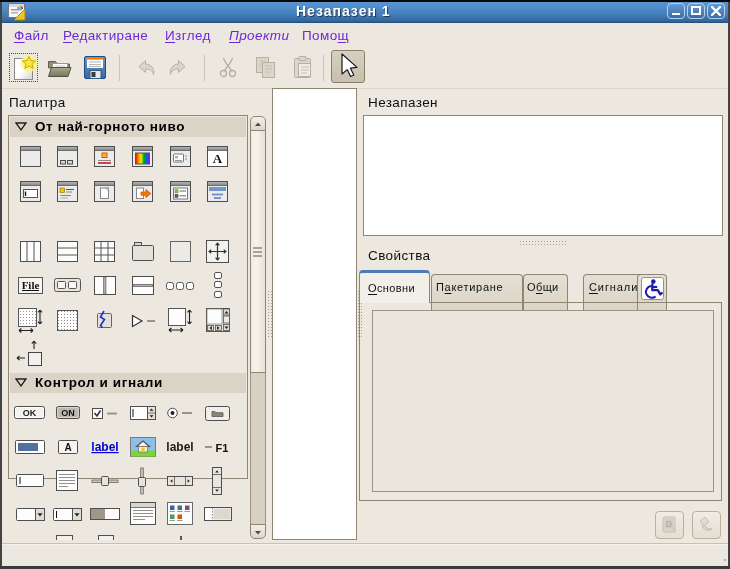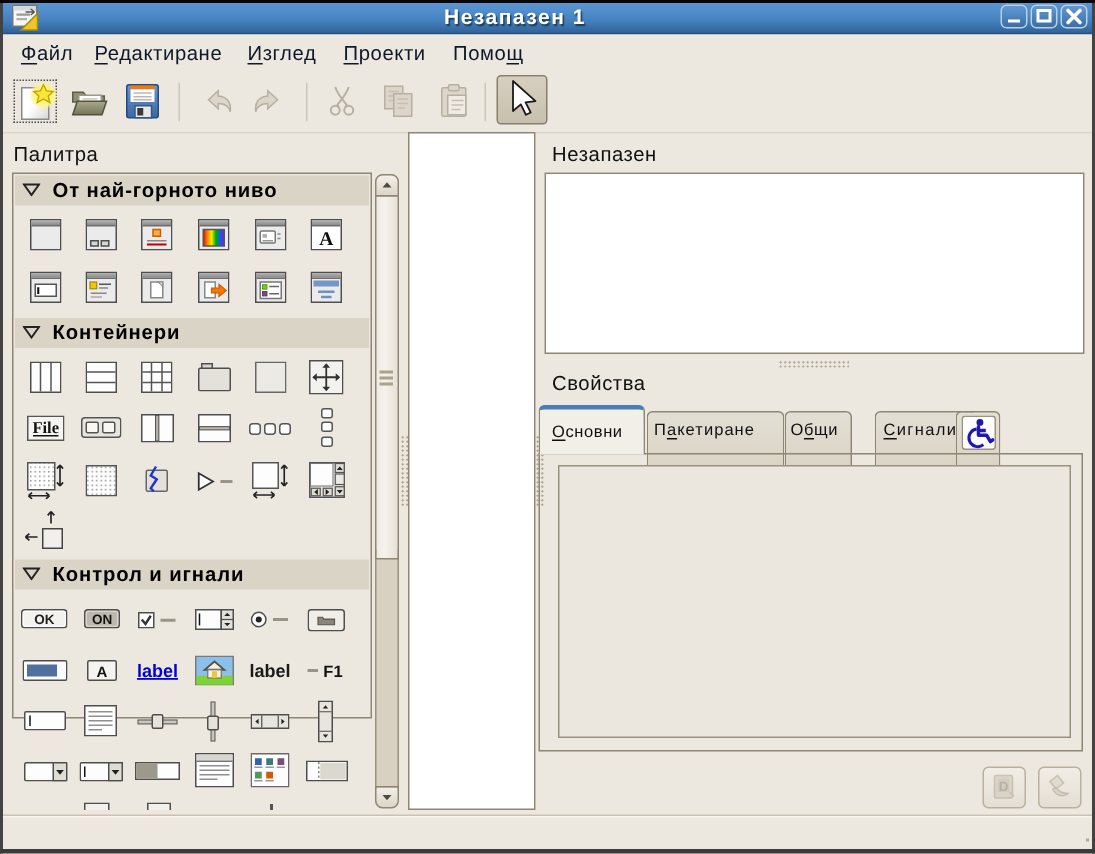--- a/index.html
+++ b/index.html
@@ -9,21 +9,21 @@
 
 #bl{left:0;top:2px;width:2px;height:567px;background:#434343;}
 #br{left:728px;top:2px;width:2px;height:567px;background:#434343;}
 #bb{left:0;top:566px;width:730px;height:3px;background:#3a3a3a;}
 
 #titlebar{left:0;top:0;width:730px;height:23px;background:linear-gradient(#5995d1,#5390cd 20%,#4380bd 60%,#33669c 95%,#2d5c8e);border-top:2px solid #070707;border-bottom:1px solid #26507f;box-sizing:border-box;}
 #title{left:296px;top:3px;color:#fff;font-weight:bold;font-size:14px;text-shadow:1px 1px 1px rgba(0,0,0,.55);letter-spacing:1px;}
 .tbtn{top:3px;width:18px;height:16px;border:1px solid #b8d0e8;border-radius:4px;background:linear-gradient(#639ad3,#3a6ea5);box-sizing:border-box;}
 .tbtn svg{position:absolute;left:0;top:0;}
 
-#menubar{left:2px;top:23px;width:726px;height:25px;background:#ece8e0;font-size:13.5px;letter-spacing:0.4px;color:#0f172a;}
+#menubar{left:2px;top:23px;width:726px;height:25px;background:#ece8e0;font-size:13.5px;letter-spacing:0.4px;color:#6d28d9;}
 .mi{position:absolute;top:5px;}
 
 #toolsep{left:2px;top:88px;width:726px;height:1px;background:#dcd6ca;}
 .sep{top:55px;width:1px;height:26px;background:#cdc6b8;}
 #ptrbtn{left:331px;top:50px;width:34px;height:33px;background:linear-gradient(#d6cfc0,#c8c0ae);border:1px solid #877f6a;border-radius:3px;box-sizing:border-box;}
 #newfocus{left:9px;top:53px;width:29px;height:29px;border:1px dotted #4b4b4b;box-sizing:border-box;}
 
 .caption{font-size:13.5px;letter-spacing:0.4px;color:#101010;}
 
 #palette{left:8px;top:115px;width:240px;height:364px;border:1px solid #8e8672;box-sizing:border-box;background:#ece8e0;}
@@ -86,21 +86,21 @@
       <rect x="3" y="9" width="7" height="1.5" fill="#b0b0b0"></rect>
       <path d="M6 17 L17 6 L17 17 Z" fill="#f0c52c" stroke="#a98908" stroke-width="1"></path>
       <path d="M9 5 L15 5 M15 5 L12.5 3 M15 5 L12.5 7" stroke="#555" stroke-width="1" fill="none"></path>
     </svg>
   </div>
 
   <div class="abs" id="menubar">
     <span class="mi" style="left:12px;"><u>Ф</u>айл</span>
     <span class="mi" style="left:61px;"><u>Р</u>едактиране</span>
     <span class="mi" style="left:163px;"><u>И</u>зглед</span>
-    <span class="mi" style="left:227px;"><u>П</u>роекти</span>
+    <span class="mi" style="left:227px;font-style:italic;"><u>П</u>роекти</span>
     <span class="mi" style="left:300px;">Помо<u>щ</u></span>
   </div>
 
   <div class="abs" id="ptrbtn"></div>
   <div class="abs" id="newfocus"></div>
   <div class="abs sep" style="left:119px;"></div>
   <div class="abs sep" style="left:204px;"></div>
   <div class="abs sep" style="left:323px;"></div>
   <div class="abs" id="tb-icons" style="left:0;top:0;width:0;height:0;">
       <svg class="abs" style="left:12px;top:55px;" width="26" height="26">
@@ -193,26 +193,20 @@
   <div class="abs" id="toolsep"></div>
 
   <span class="abs caption" style="left:9px;top:95px;">Палитра</span>
   <div class="abs" id="palette">
     <div class="phead" style="top:1px;">
         <svg width="12" height="9">
           <path d="M1 1 L11 1 L6 8 Z" fill="none" stroke="#222" stroke-width="1.3"></path>
         </svg>
         <span>От най-горното ниво</span>
       </div>
-    <div class="phead" style="top:96px;">
-        <svg width="12" height="9">
-          <path d="M1 1 L11 1 L6 8 Z" fill="none" stroke="#222" stroke-width="1.3"></path>
-        </svg>
-        <span>Контейнери</span>
-      </div>
     <div class="phead" style="top:257px;">
         <svg width="12" height="9">
           <path d="M1 1 L11 1 L6 8 Z" fill="none" stroke="#222" stroke-width="1.3"></path>
         </svg>
         <span>Контрол и игнали</span>
       </div>
   </div>
   <div class="abs" id="pal-icons" style="left:0;top:0;width:0;height:0;">
       <svg class="abs" style="left:20px;top:146px;" width="21" height="21">
         <defs>

